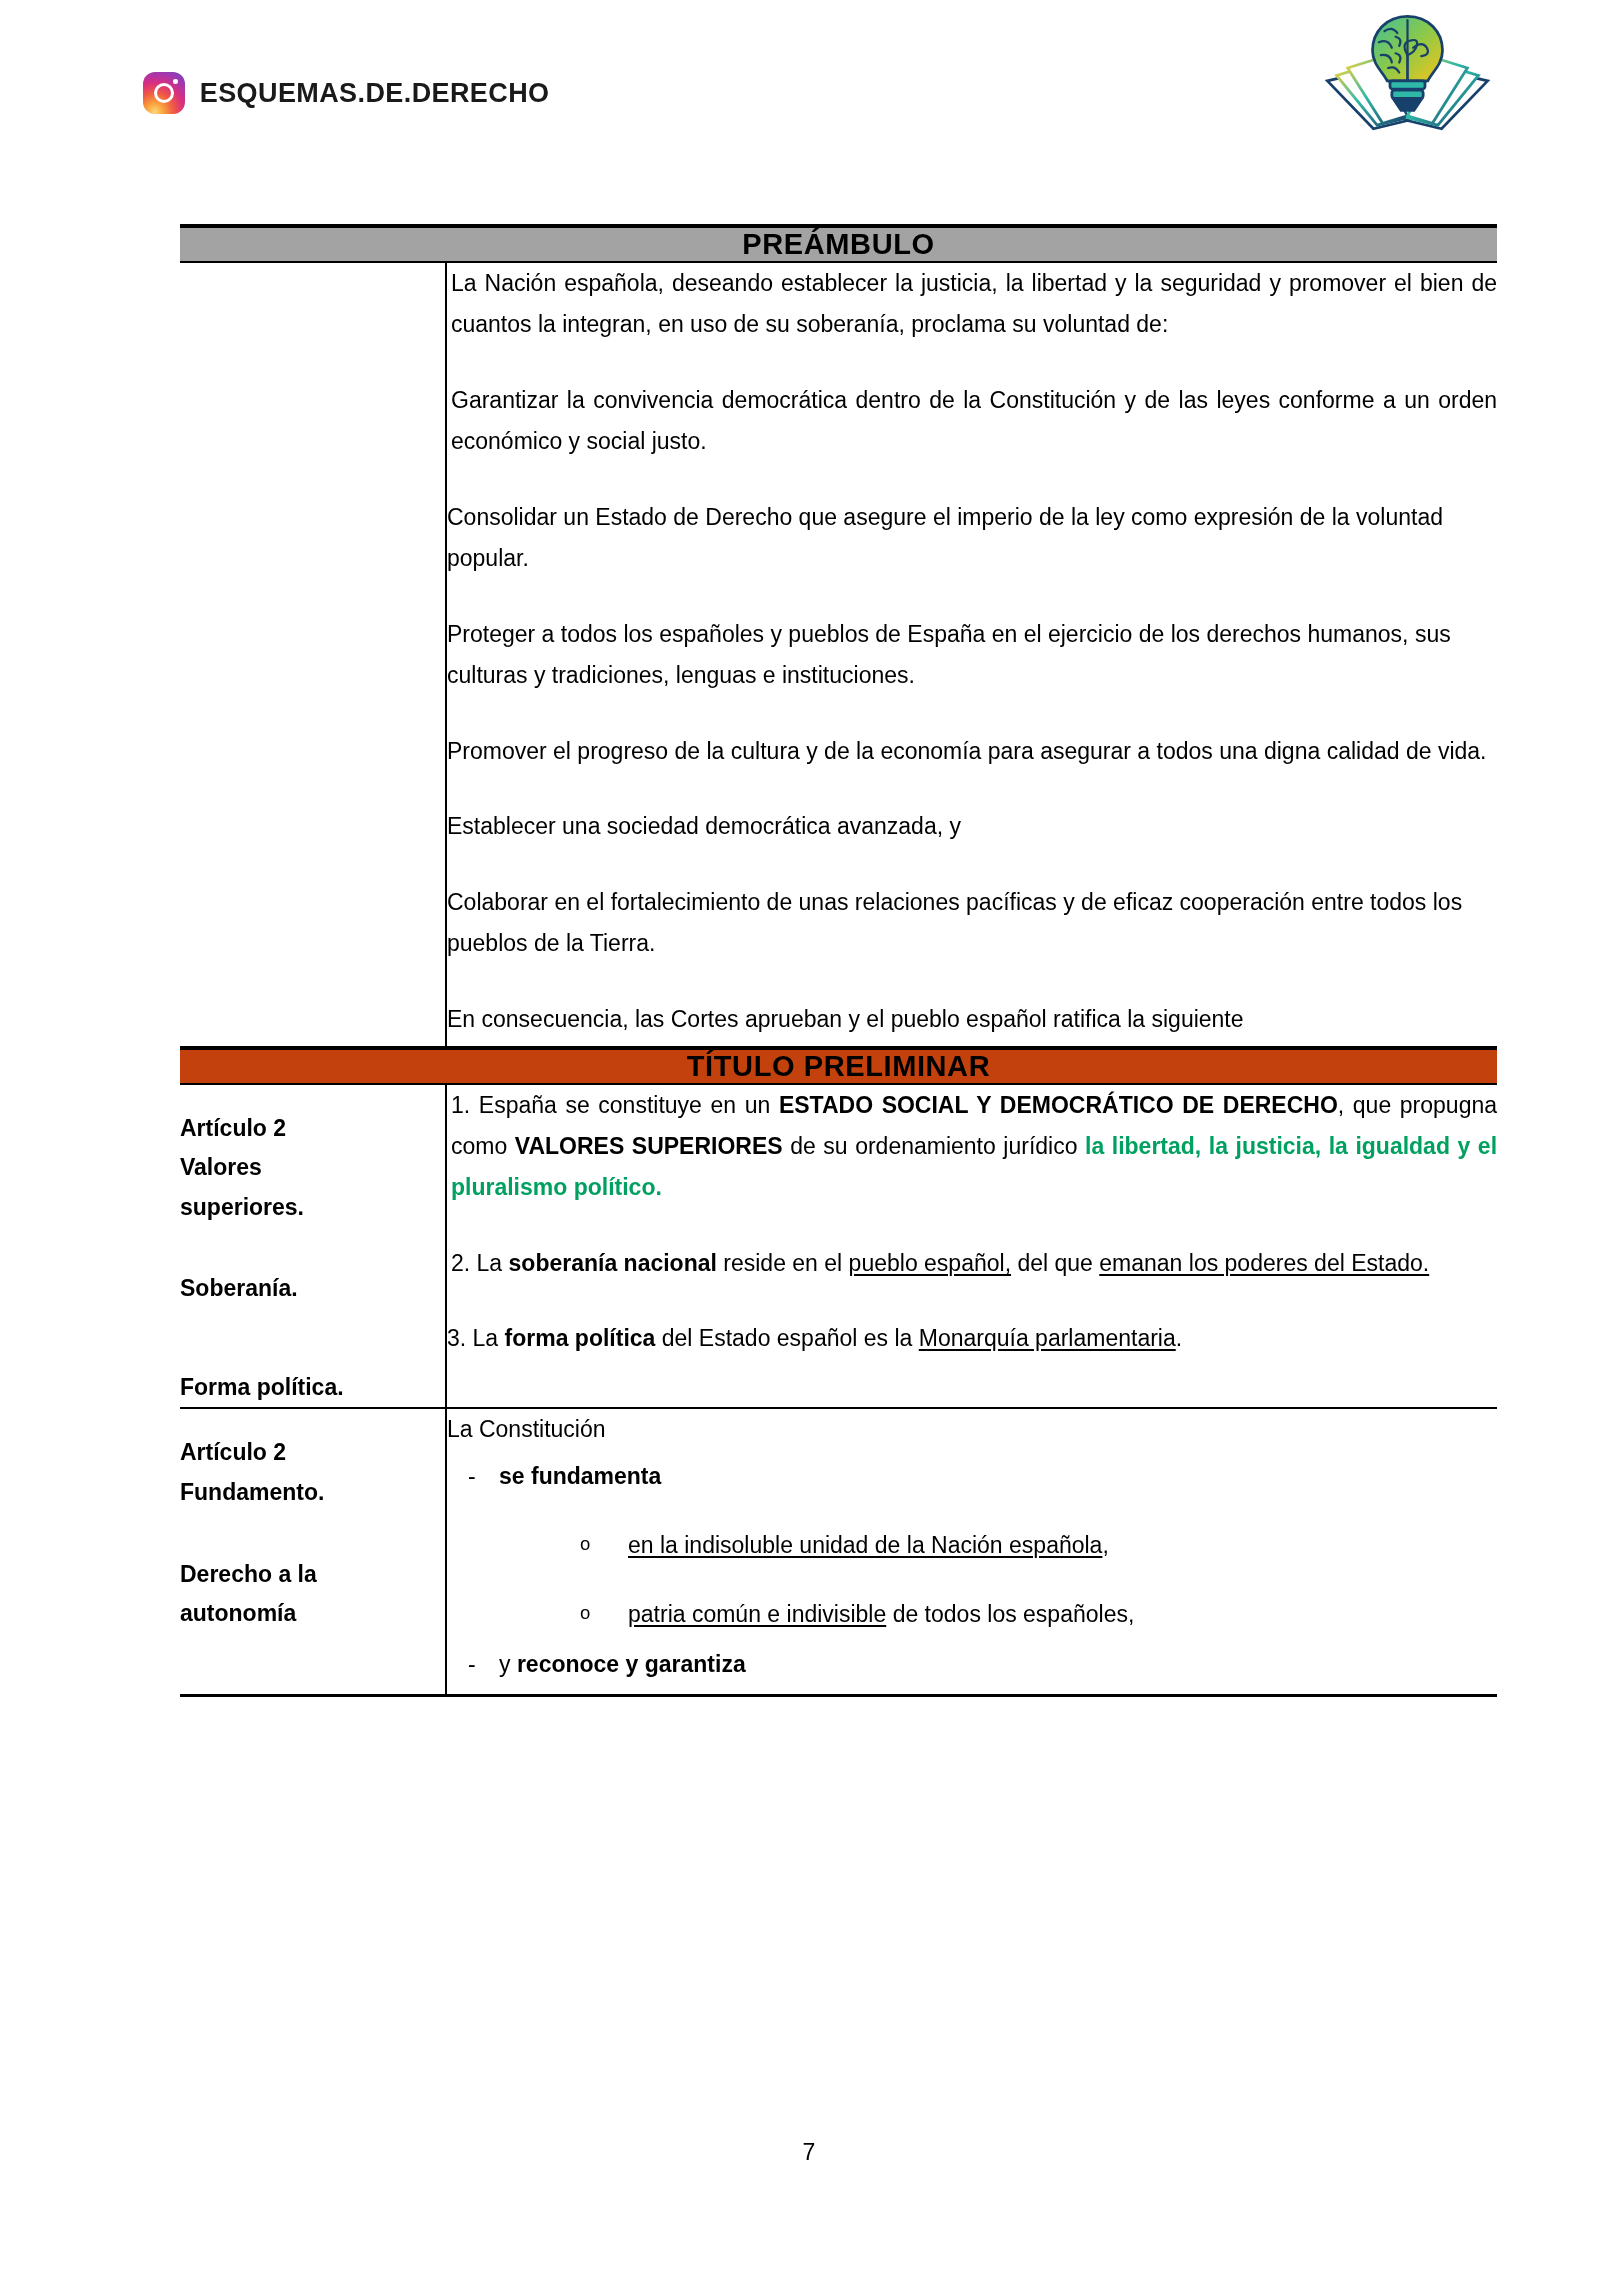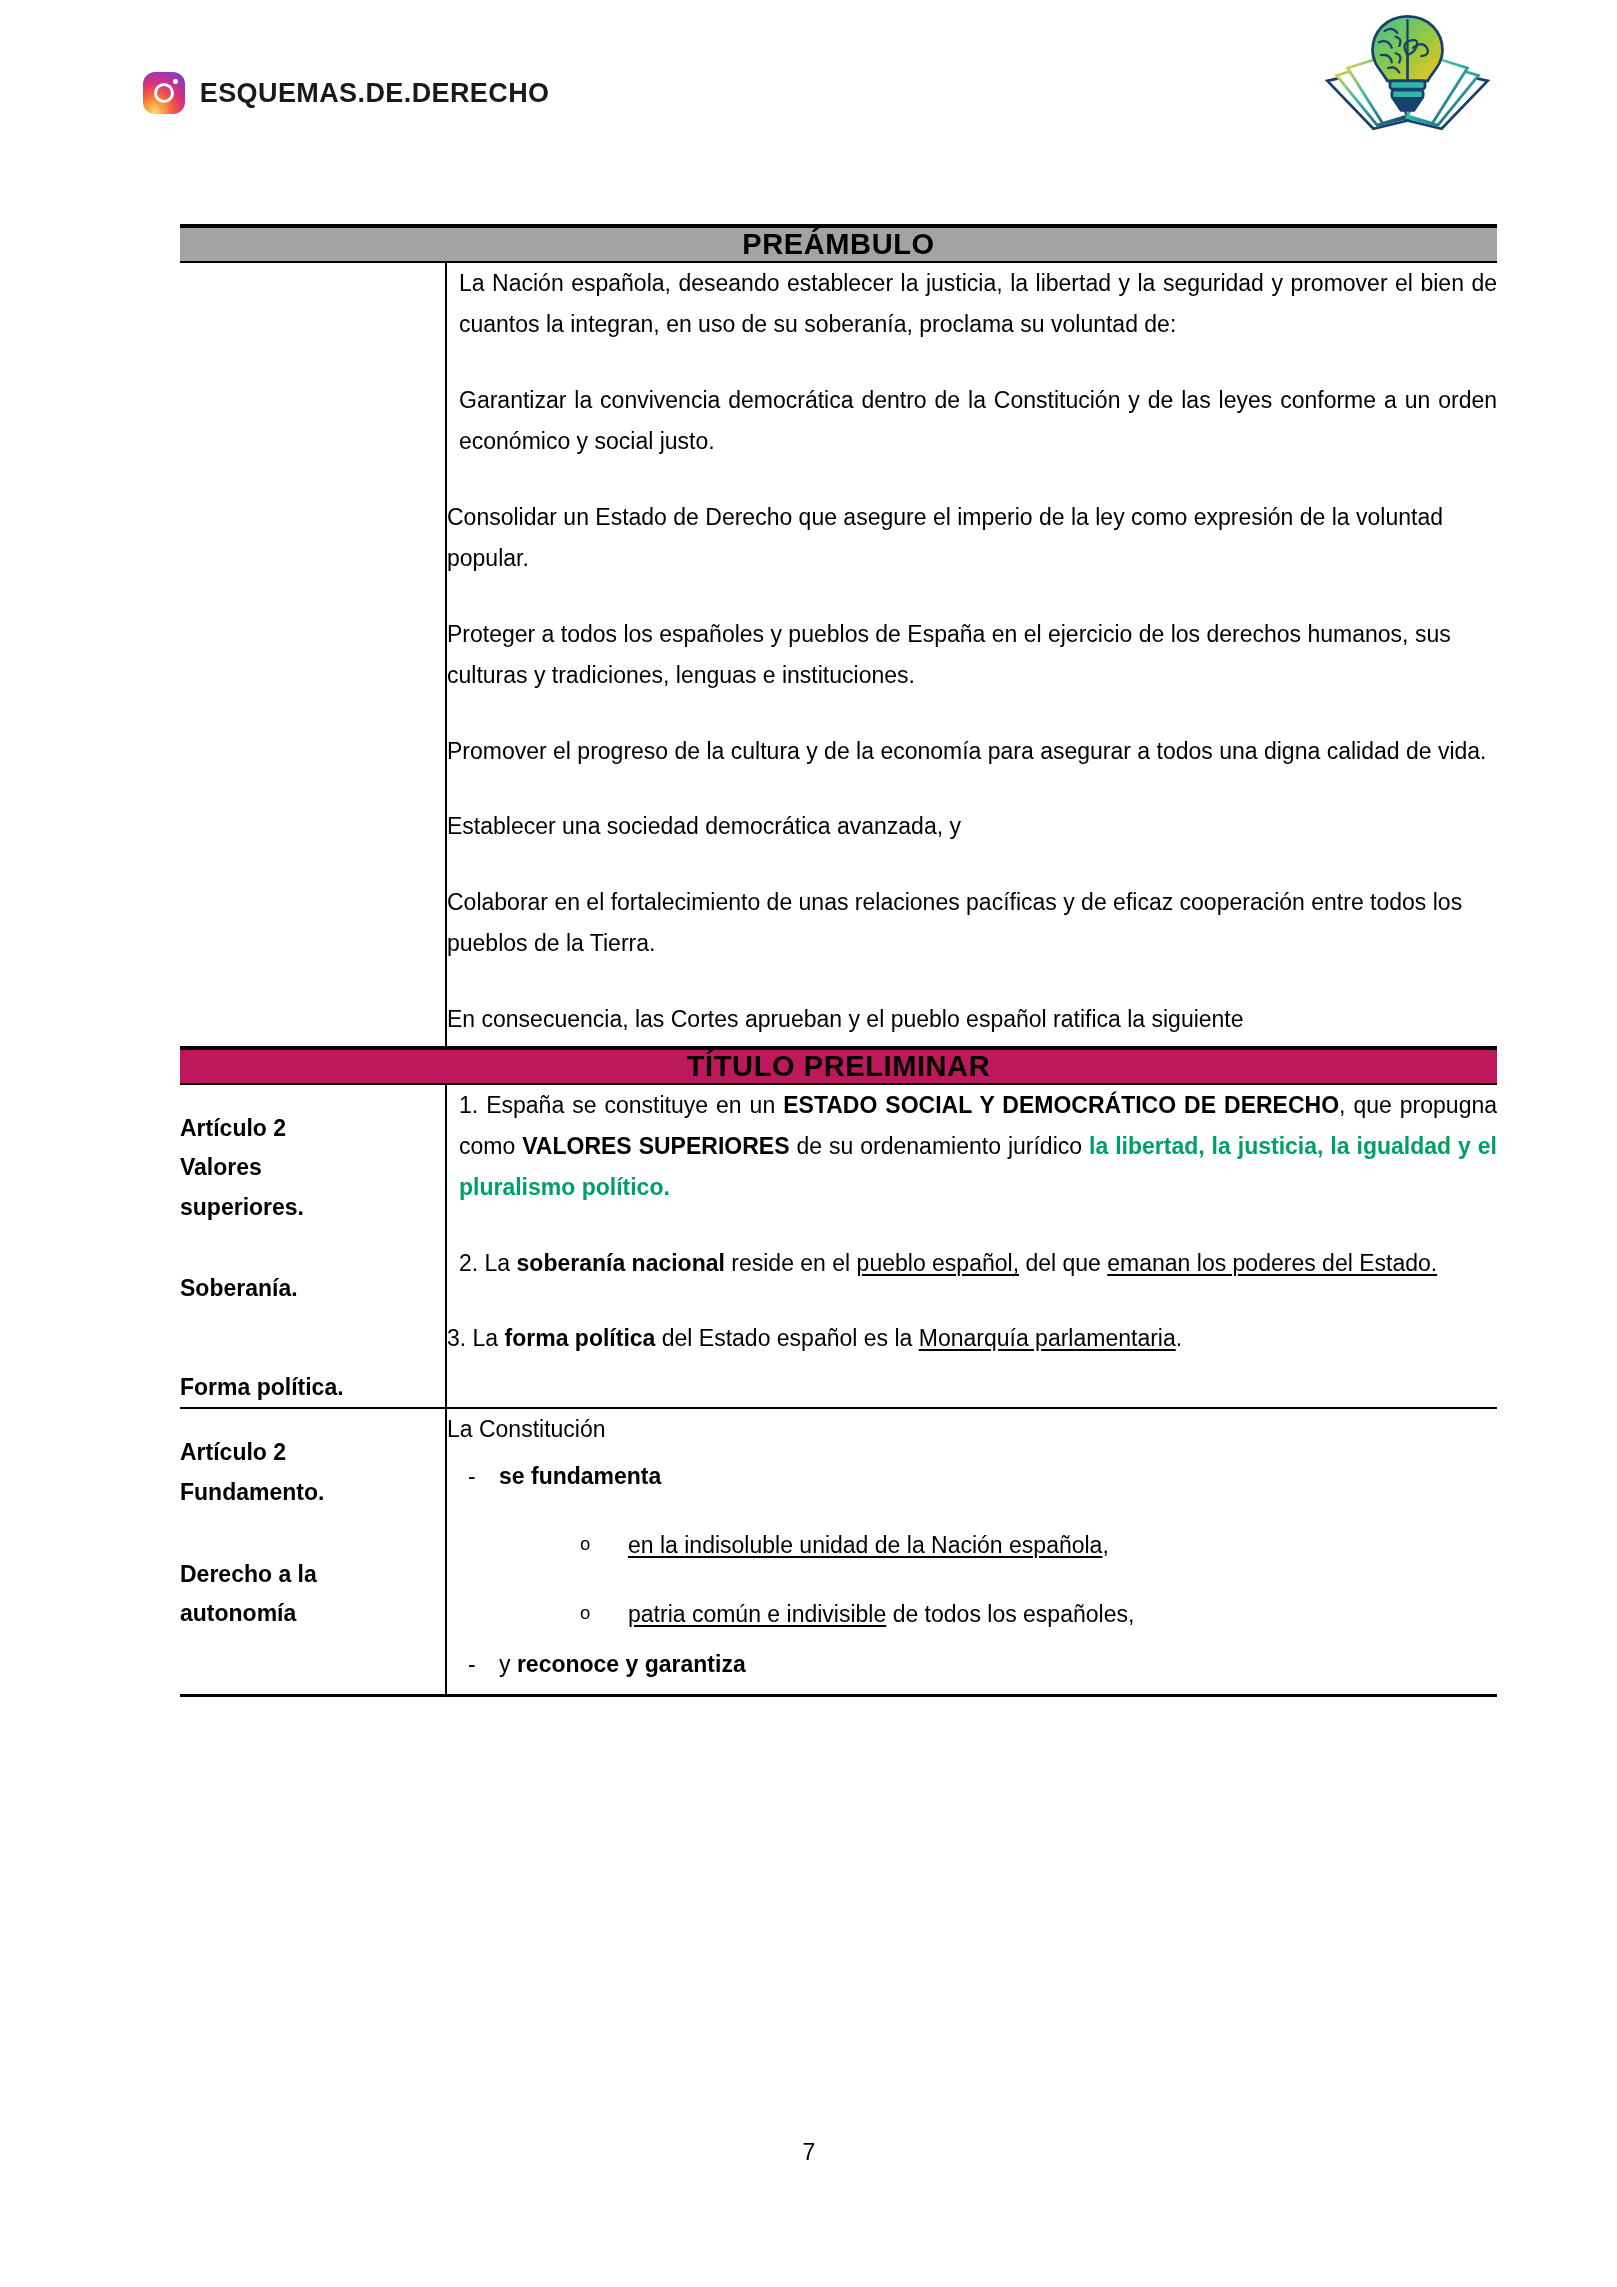--- a/index.html
+++ b/index.html
@@ -98,21 +98,21 @@
   .col-label { width: 266px; }
   .col-body  { width: 1051px; }
 
   .banner-cell {
     text-align: center;
     border-top: 4.6px solid #000000;
     border-bottom: 2.8px solid #000000;
     padding: 33px 9.2px 39px 9.2px;
   }
   .banner-yellow { background: #a3a3a3; }
-  .banner-teal   { background: #be185d; }
+  .banner-teal   { background: #c2410c; }
   .banner-title {
     font-size: 29px;
     font-weight: bold;
     letter-spacing: 0.6px;
   }
 
   .label-cell {
     border-right: 2.8px solid #000000;
     padding: 24px 24px 24px 18.5px;
     font-size: 23px;
@@ -121,21 +121,21 @@
   }
   .body-cell {
     padding: 16.6px 24px 22px 20px;
     font-size: 23px;
     line-height: 1.78;
   }
 
   .row-sep td { border-top: 2.8px solid #000000; }
   .table-end td { border-top: 3.7px solid #000000; }
 
-  .p-just { text-align: justify; margin: 0 0 35px 12px; }
+  .p-just { text-align: justify; margin: 0 0 35px 4px; }
   .p-left { text-align: left;    margin: 16px 0 35px 0; }
   .p-last { margin-bottom: 5.5px; }
 
   .spacer-sm { height: 24px; }
   .spacer-md { height: 42px; }
   .spacer-lg { height: 59px; }
 
   b, .bold { font-weight: bold; }
   .green { color: #00A160; font-weight: bold; }
   .ul { text-decoration: underline; text-underline-offset: 2.8px; }

